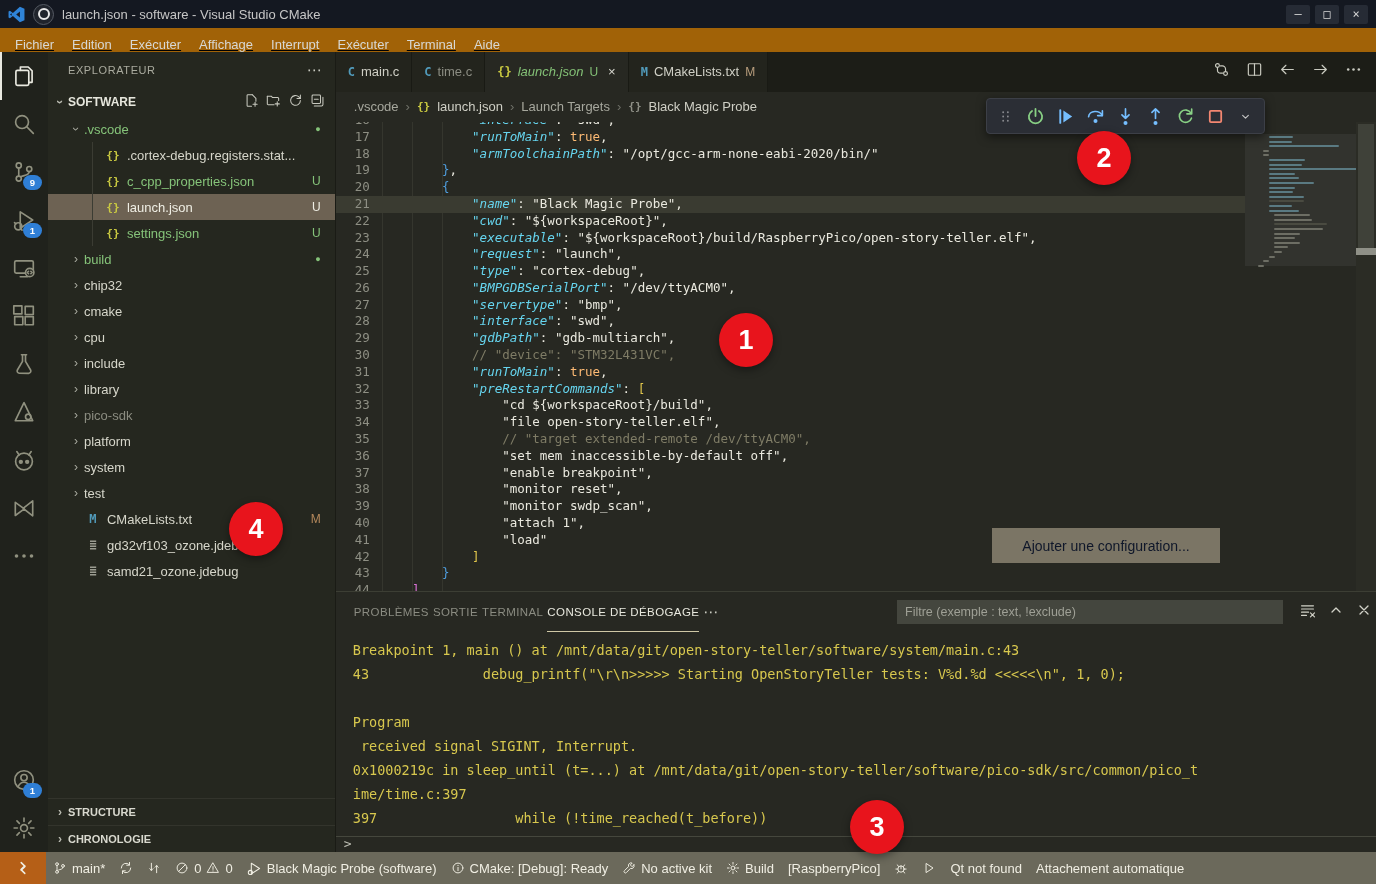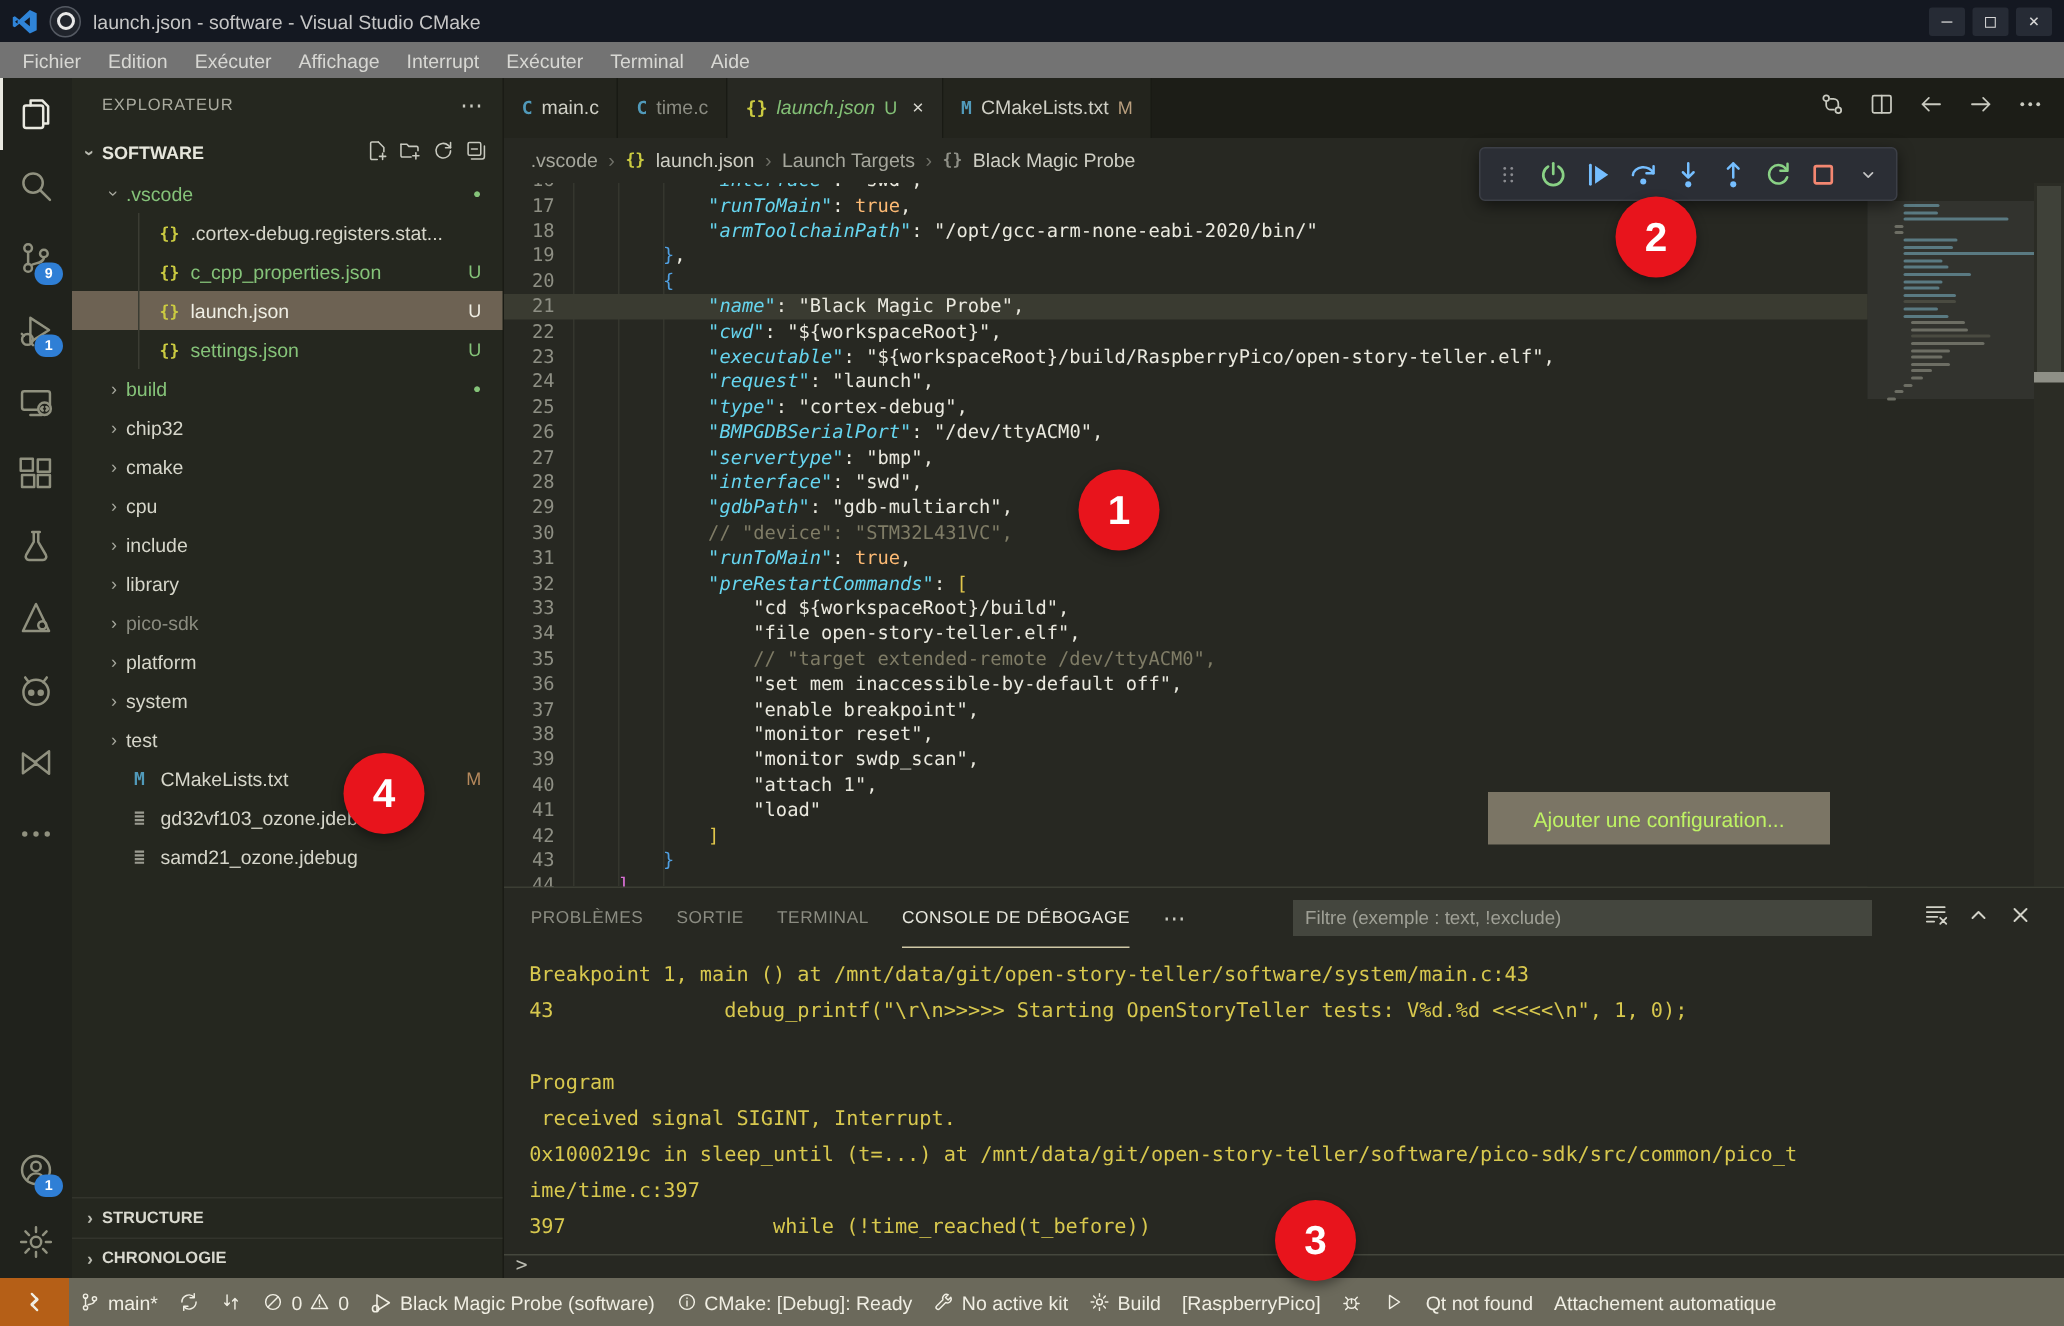--- a/index.html
+++ b/index.html
@@ -13,21 +13,21 @@
   .titlebar .title{color:#c6c6c6;font-size:13px;}
   .app-logo{width:17px;height:17px;}
   .app-icon{width:19px;height:19px;border-radius:50%;background:#20242c;border:1px solid #555a63;
     display:flex;align-items:center;justify-content:center;}
   .app-icon i{width:8px;height:8px;border:2px solid #e8e8e8;border-radius:50%;display:block;}
   .win-controls{margin-left:auto;display:flex;gap:5px;}
   .win-btn{width:24px;height:19px;background:#262b35;color:#d6d6d6;font-size:12px;line-height:19px;
     text-align:center;border-radius:2px;font-family:"DejaVu Sans Mono",monospace;}
 
   
-  .menubar{height:24px;background:#737373;display:flex;align-items:center;padding-left:6px;}
+  .menubar{height:24px;background:#a16207;display:flex;align-items:flex-end;padding-left:6px;text-decoration:underline;}
   .menu-item{color:#d8d8d4;font-size:13px;padding:0 9px;}
 
   
   .main{display:flex;height:800px;}
 
   
   .activitybar{width:48px;background:#20221c;display:flex;flex-direction:column;color:#90917f;}
   .act-slot{position:relative;height:48px;display:flex;align-items:center;justify-content:center;flex:0 0 auto;}
   .act-slot.active{color:#e9e9e0;box-shadow:inset 2px 0 0 #e9e9e0;}
   .act-badge{position:absolute;right:6px;bottom:6px;min-width:15px;height:15px;border-radius:8px;background:#2f7fd6;
@@ -99,25 +99,25 @@
   .vsb{position:absolute;right:0;top:0;width:20px;height:100%;background:#2b2c25;}
   .vsb .slider{position:absolute;left:2px;right:2px;top:2px;height:126px;background:#3f4139;}
   .vsb .mark{position:absolute;left:0;right:0;top:126px;height:7px;background:#8f9087;}
 
   .dtb{position:absolute;left:986px;top:98px;height:34px;background:#2b2e35;border:1px solid #3c3f47;border-radius:4px;
     display:flex;align-items:center;padding:0 5px;gap:3px;box-shadow:0 3px 10px rgba(0,0,0,.5);z-index:40;}
   .dtb-btn{width:27px;height:28px;display:flex;align-items:center;justify-content:center;border-radius:3px;}
   .c-grip{color:#8a8b90;} .c-green{color:#89d185;} .c-blue{color:#75beff;} .c-red{color:#f48771;} .c-chev{color:#c5c5c5;}
 
   .add-config{position:absolute;left:992px;top:528px;width:228px;height:35px;background:#7b7565;border:none;
-    color:#bef264;font-size:14px;font-family:"Liberation Sans",sans-serif;z-index:30;}
+    color:#0f172a;font-size:14px;font-family:"Liberation Sans",sans-serif;z-index:30;}
 
   
   .panel{height:260px;border-top:1px solid #3c3e34;display:flex;flex-direction:column;background:#272822;}
-  .panel-header{height:40px;display:flex;align-items:center;padding:0 21px 0 18px;gap:22px;}
+  .panel-header{height:40px;display:flex;align-items:center;padding:0 4px 0 18px;gap:4px;}
   .ptab{font-size:11.5px;letter-spacing:.4px;color:#8b8c82;height:100%;display:flex;align-items:center;white-space:nowrap;}
   .ptab.active{color:#e8e8de;box-shadow:inset 0 -1px 0 #cfc8a6;}
   .p-more{color:#c8c9bf;font-size:15px;letter-spacing:1px;}
   .p-filter{margin-left:auto;width:370px;height:24px;background:#44463e;border:none;color:#fef9c3;
     font-size:12.5px;padding:0 8px;font-family:"Liberation Sans",sans-serif;}
   .p-filter::placeholder{color:#9fa096;}
   .p-acts{display:flex;align-items:center;gap:12px;color:#d2d2c8;margin-left:12px;}
   .console{flex:1;font-family:"DejaVu Sans Mono",monospace;font-size:13.5px;line-height:24px;color:#d8c84e;
     padding:6px 0 0 17px;overflow:hidden;white-space:pre;}
   .console-input{height:15px;border-top:1px solid #45473d;color:#bcbdb3;font-family:"DejaVu Sans Mono",monospace;

